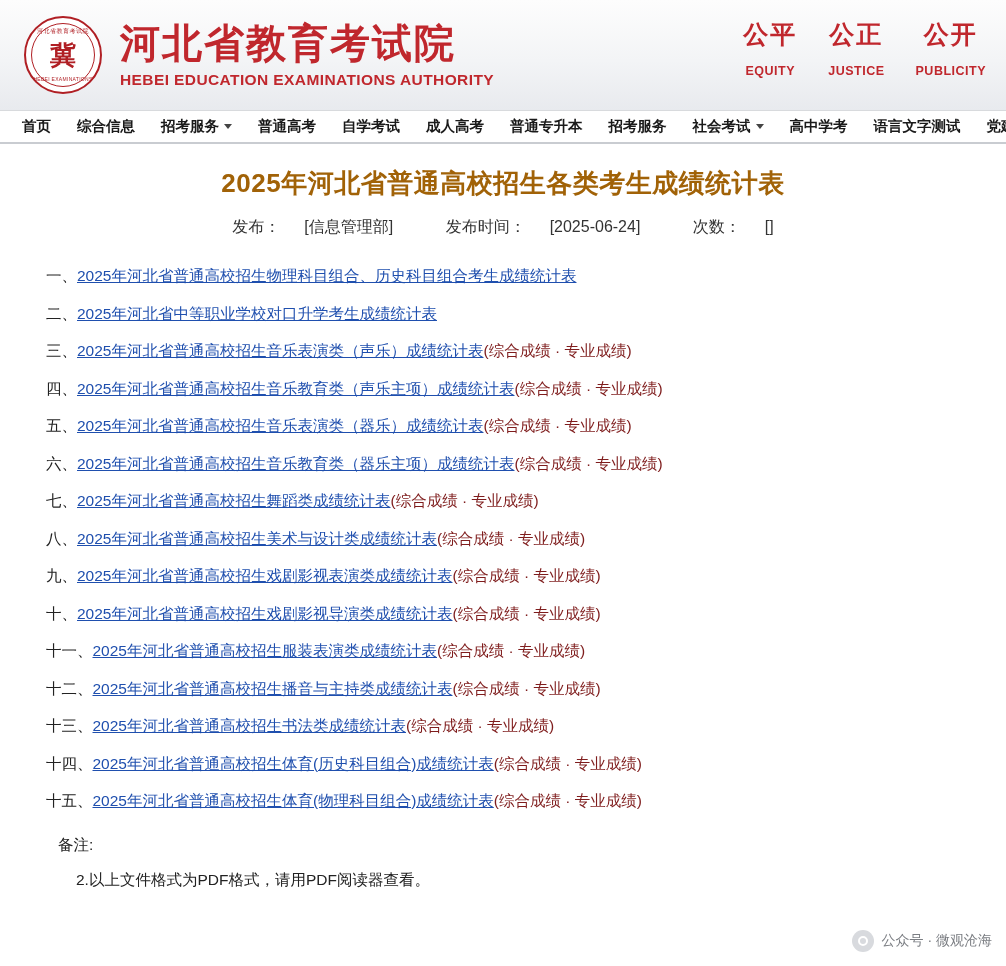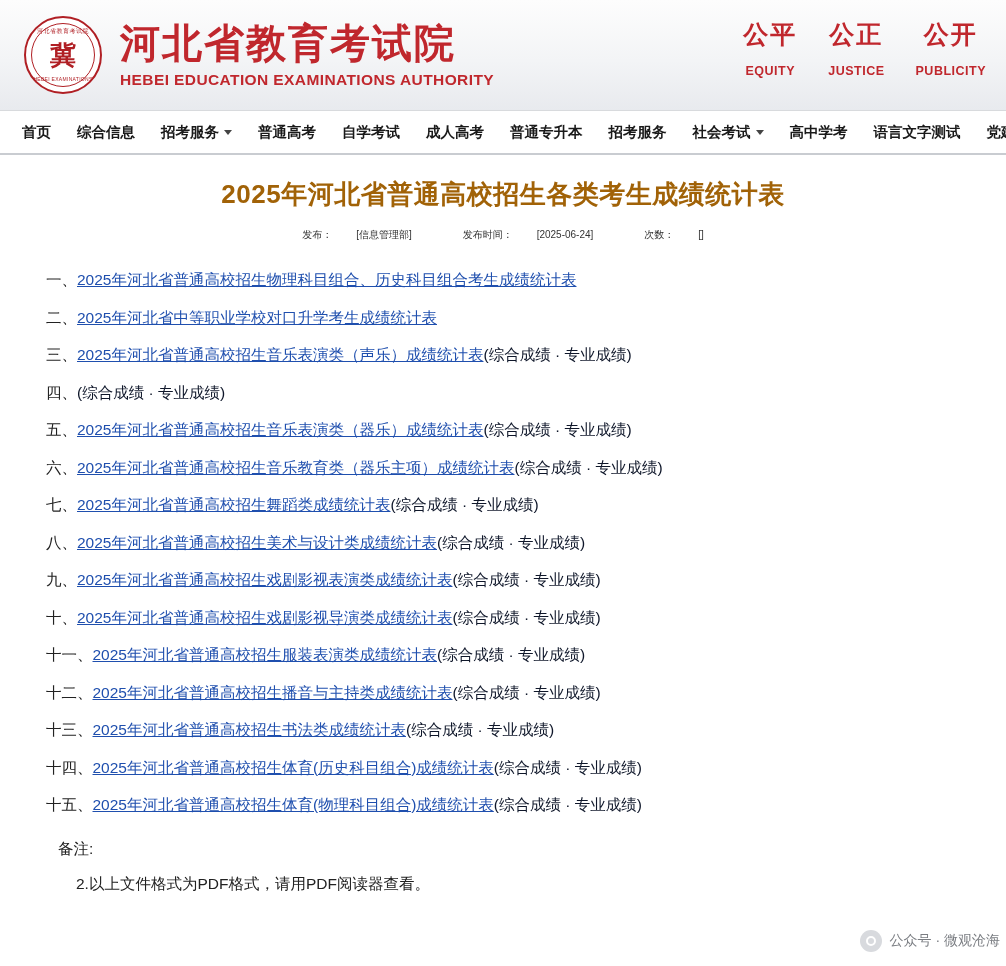--- a/index.html
+++ b/index.html
@@ -112,21 +112,21 @@
   .badge-en {
     font-size: 12.5px;
     font-weight: bold;
     color: #c0272d;
     letter-spacing: 0.5px;
     margin-top: 16px;
   }
 
   
   .nav {
-    height: 44px;
+    height: 33px;
     border-bottom: 2px solid #c9ccd1;
     background: #ffffff;
     display: flex;
     align-items: center;
     padding: 0 22px;
     box-sizing: border-box;
   }
   .nav-item {
     font-size: 14.5px;
     font-weight: bold;
@@ -154,21 +154,21 @@
   .doc-title {
     text-align: center;
     font-size: 26px;
     font-weight: bold;
     color: #a16207;
     font-family: "Liberation Sans", sans-serif;
     letter-spacing: 0.5px;
   }
   .meta {
     text-align: center;
-    font-size: 10px;
+    font-size: 16px;
     color: #333;
     margin-top: 16px;
   }
   .meta span { margin: 0 12px; }
 
   .list {
     margin: 30px 0 0 0;
     padding: 0 40px 0 46px;
   }
   .list-row {
@@ -183,42 +183,42 @@
     flex: 0 0 auto;
     white-space: nowrap;
   }
   .link {
     color: #1f4fae;
     text-decoration: underline;
     cursor: pointer;
     white-space: nowrap;
   }
   .suffix {
-    color: #0f172a;
+    color: #7f1d1d;
     white-space: nowrap;
   }
 
   .notes {
     padding: 4px 40px 0 58px;
     font-size: 15.5px;
     color: #222;
   }
   .notes-title {
     margin-bottom: 14px;
   }
   .note-line {
     margin-left: 18px;
     margin-bottom: 14px;
     line-height: 1.3;
   }
 
   
   .watermark {
     position: absolute;
-    right: 6px;
+    right: 14px;
     bottom: 14px;
     display: flex;
     align-items: center;
     gap: 8px;
     color: #7a7d82;
     font-size: 14px;
   }
   .wm-icon {
     width: 22px;
     height: 22px;
@@ -329,20 +329,21 @@
       <a class="link">2025年河北省中等职业学校对口升学考生成绩统计表</a>
       <span class="suffix"></span>
     </div>
     <div class="list-row">
       <span class="idx">三、</span>
       <a class="link">2025年河北省普通高校招生音乐表演类（声乐）成绩统计表</a>
       <span class="suffix">(综合成绩 · 专业成绩)</span>
     </div>
     <div class="list-row">
       <span class="idx">四、</span>
+      <a class="link">2025年河北省普通高校招生音乐教育类（声乐主项）成绩统计表</a>
       <span class="suffix">(综合成绩 · 专业成绩)</span>
     </div>
     <div class="list-row">
       <span class="idx">五、</span>
       <a class="link">2025年河北省普通高校招生音乐表演类（器乐）成绩统计表</a>
       <span class="suffix">(综合成绩 · 专业成绩)</span>
     </div>
     <div class="list-row">
       <span class="idx">六、</span>
       <a class="link">2025年河北省普通高校招生音乐教育类（器乐主项）成绩统计表</a>

